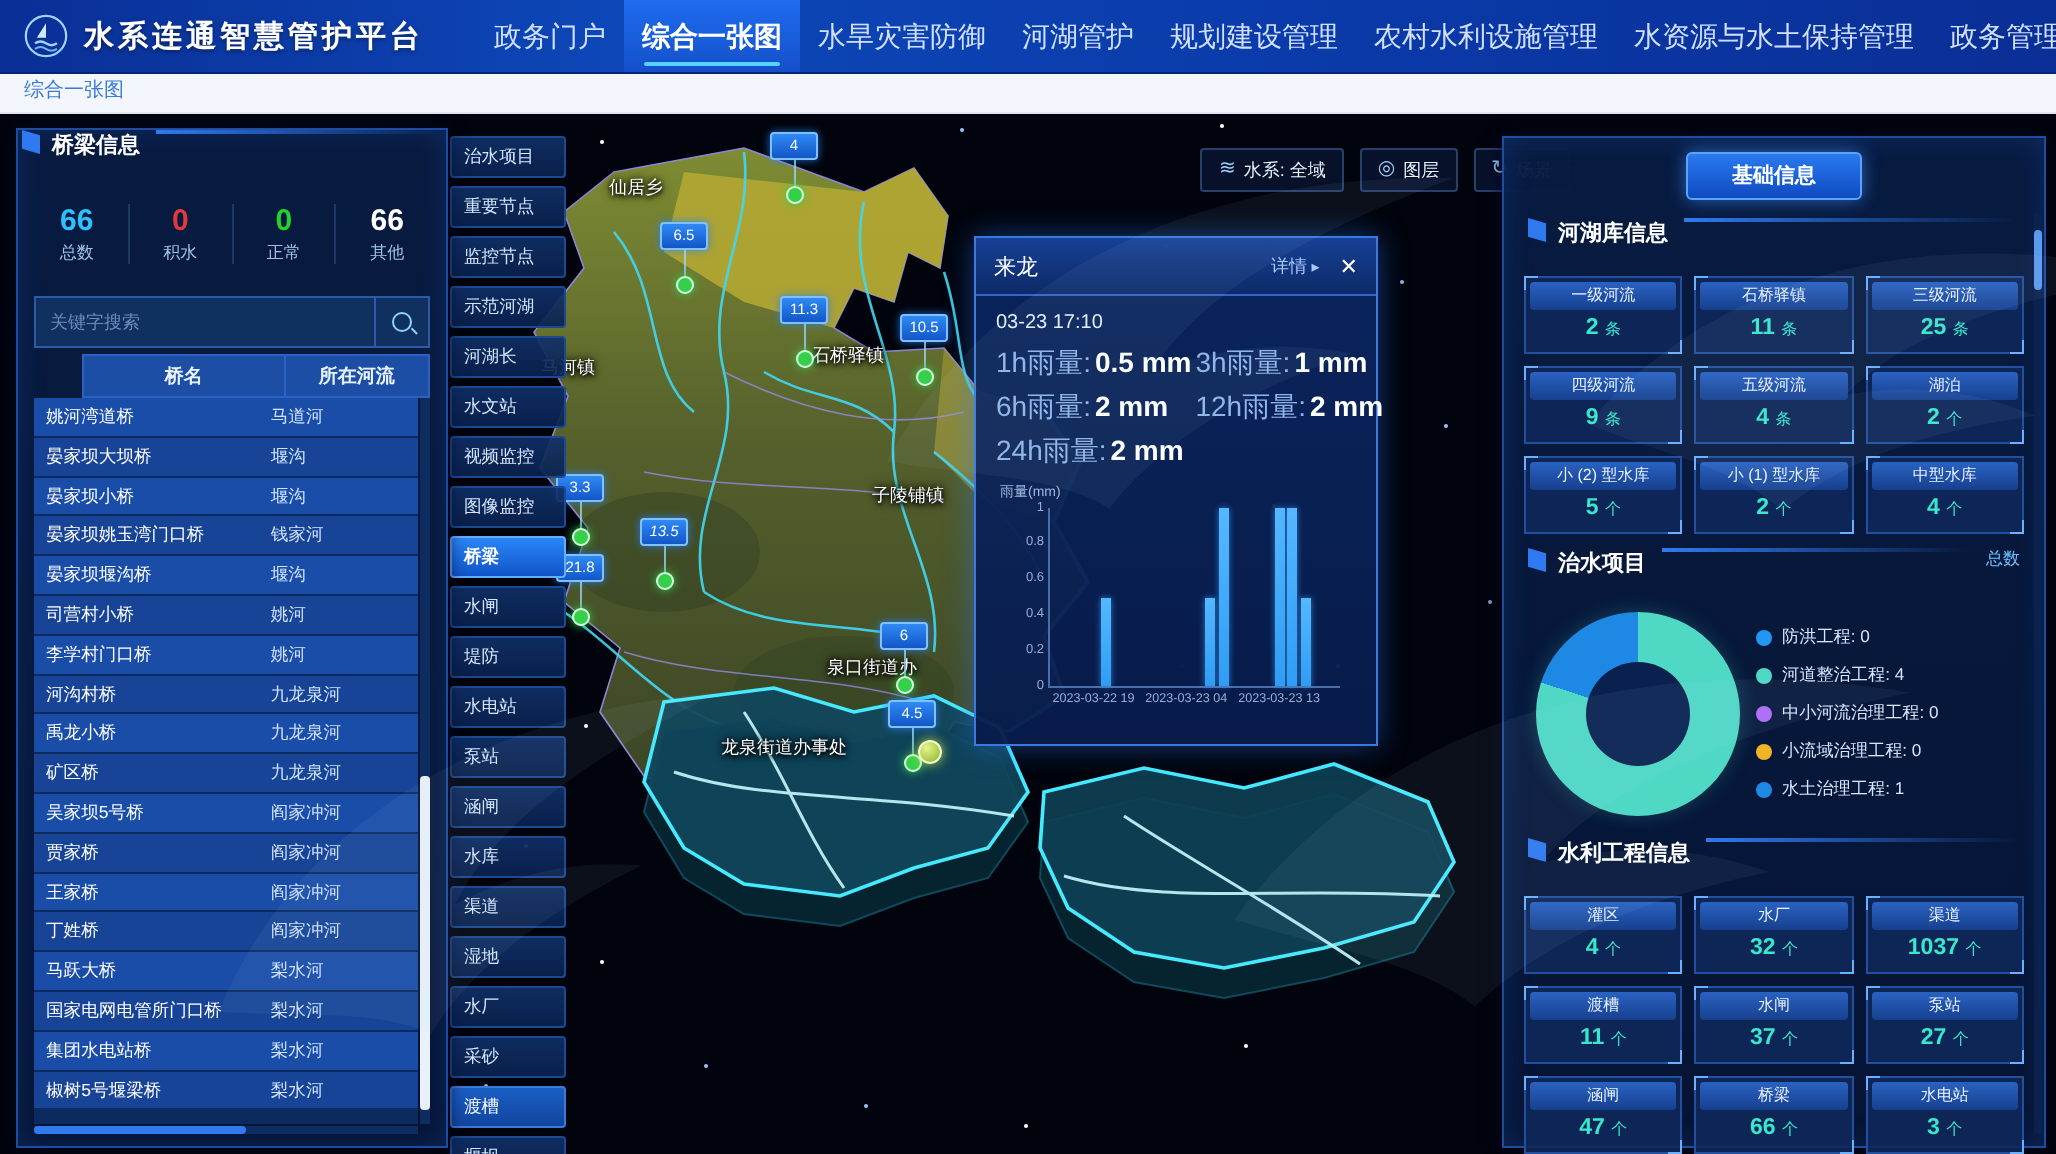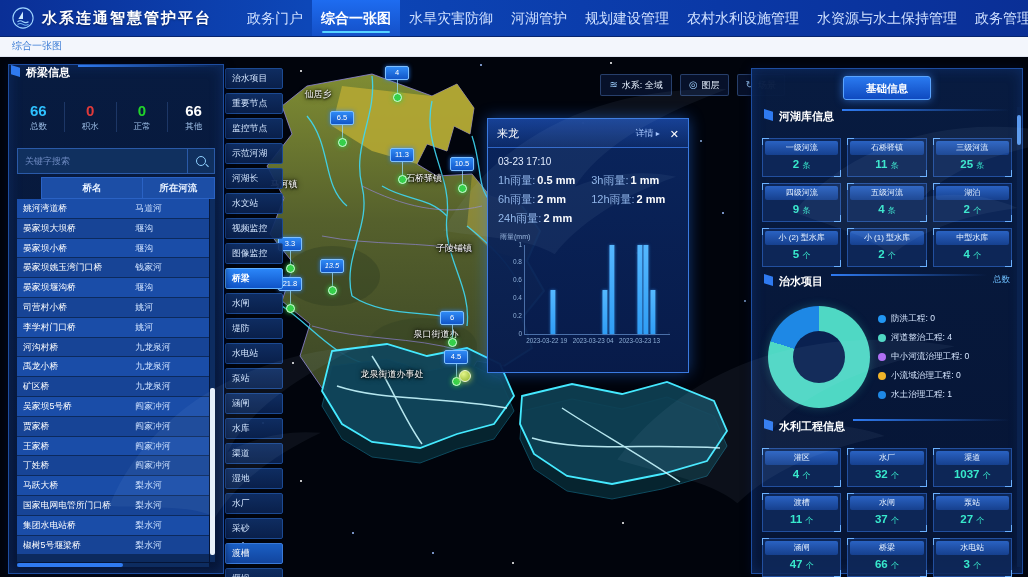--- a/index.html
+++ b/index.html
@@ -106,21 +106,21 @@
   .popup-header{height:28px;display:flex;align-items:center;padding:0 9px;
     background:linear-gradient(180deg,rgba(30,80,180,.65),rgba(20,60,140,.25));border-bottom:1px solid #2f66c8;}
   .popup-title{font-size:11px;font-weight:normal;color:#fff;flex:1;}
   .popup-detail{font-size:9px;color:#a8c8ff;margin-right:10px;cursor:pointer;}
   .popup-detail::after{content:' ▸';font-size:8px;}
   .popup-close{color:#fff;cursor:pointer;line-height:1;}
   .popup-close::before{content:'✕';font-size:11px;}
   .popup-body{padding:8px 10px 4px;}
   .popup-time{font-size:10px;color:#e4eeff;margin-bottom:6px;}
   .popup-metrics{display:grid;grid-template-columns:1.05fr 1fr;gap:4px 2px;margin-bottom:7px;}
-  .metric{font-size:11px;color:#8fb4e8;white-space:nowrap;}
+  .metric{font-size:14px;color:#8fb4e8;white-space:nowrap;}
   .metric b{color:#fff;margin-left:2px;font-weight:bold;}
   .rain-chart{position:relative;height:116px;}
   .rc-ylabel{position:absolute;top:-1px;left:2px;font-size:7px;color:#9ab8e0;}
   .rc-plot{position:absolute;left:26px;right:8px;top:12px;bottom:14px;
     border-left:1px solid #4a6fa8;border-bottom:1px solid #4a6fa8;}
   .rc-ytick{position:absolute;right:100%;margin-right:3px;font-size:6.5px;color:#8fb0d8;transform:translateY(50%);line-height:1;}
   .rc-xtick{position:absolute;top:100%;margin-top:3px;font-size:6.3px;color:#8fb0d8;transform:translateX(-50%);white-space:nowrap;}
   .rc-bar{position:absolute;bottom:0;width:5px;transform:translateX(-50%);
     background:linear-gradient(180deg,#55b8ff,#1f7ae0);box-shadow:0 0 3px rgba(60,160,255,.7);}
 

